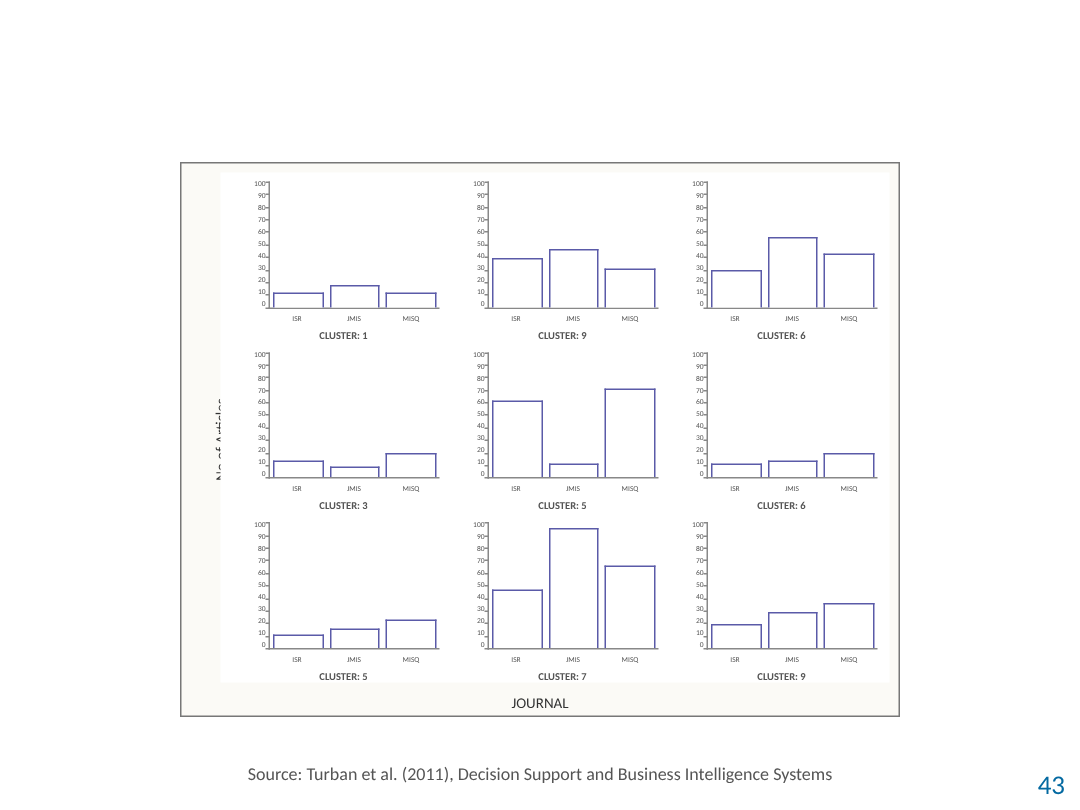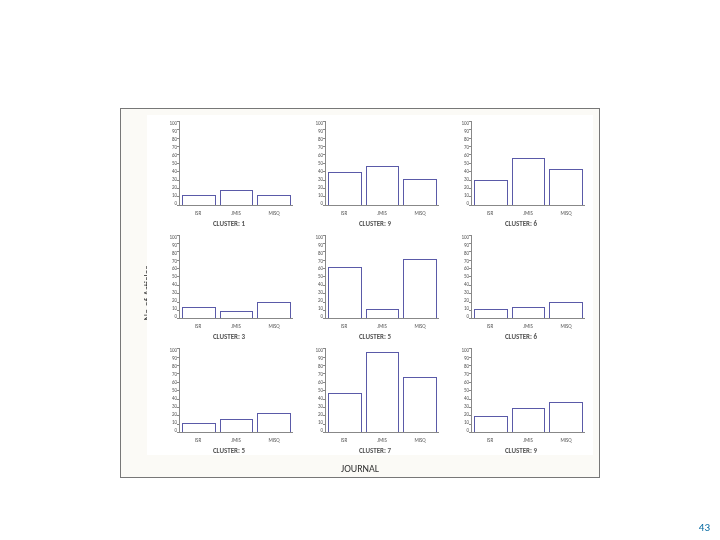--- a/index.html
+++ b/index.html
@@ -13,21 +13,21 @@
   .grid{position:absolute;left:40px;top:6px;right:10px;bottom:22px;display:grid;grid-template-columns:repeat(3,1fr);grid-template-rows:repeat(3,1fr);gap:1px 10px;}
   .panel{position:relative;}
   .panel-title{position:absolute;bottom:0;left:0;right:0;text-align:center;font-size:7px;color:#555;font-weight:600;}
   .chart-area{position:absolute;left:18px;right:4px;top:6px;bottom:22px;border-left:1px solid #888;border-bottom:1px solid #888;}
   .bars{position:absolute;left:0;right:0;bottom:0;top:0;display:flex;align-items:flex-end;justify-content:space-around;}
   .bar{flex:1;margin:0 2px;background:#fff;border:1px solid #5a5aa8;border-bottom:none;}
   .ticks{position:absolute;left:-18px;top:0;bottom:0;width:16px;display:flex;flex-direction:column;justify-content:space-between;font-size:5px;color:#555;text-align:right;line-height:1;}
   .xticks{position:absolute;left:18px;right:4px;bottom:12px;display:flex;justify-content:space-around;font-size:5px;color:#555;}
   .xticks span{flex:1;text-align:center;}
   .source{position:absolute;bottom:16px;left:0;right:0;text-align:center;font-size:12px;color:#555;}
-  .pagenum{position:absolute;bottom:6px;right:10px;font-size:11px;color:#0369a1;}
+  .pagenum{position:absolute;bottom:6px;right:10px;font-size:18px;color:#0369a1;}
   .tick-mark{position:absolute;left:-3px;width:3px;height:1px;background:#888;}
 </style>
 </head>
 <body>
 
 <div class="slide">
 
   <div class="figure">
     <div class="yaxis-label">No of Articles</div>
     <div class="xaxis-label">JOURNAL</div>
@@ -380,14 +380,15 @@
           <div class="xticks">
             <span>ISR</span>
             <span>JMIS</span>
             <span>MISQ</span>
           </div>
           <div class="panel-title">CLUSTER: 9</div>
         </div>
       </div>
   </div>
 
+  <div class="source">Source: Turban et al. (2011), Decision Support and Business Intelligence Systems</div>
   <div class="pagenum">43</div>
 </div>
 
 </body></html>

